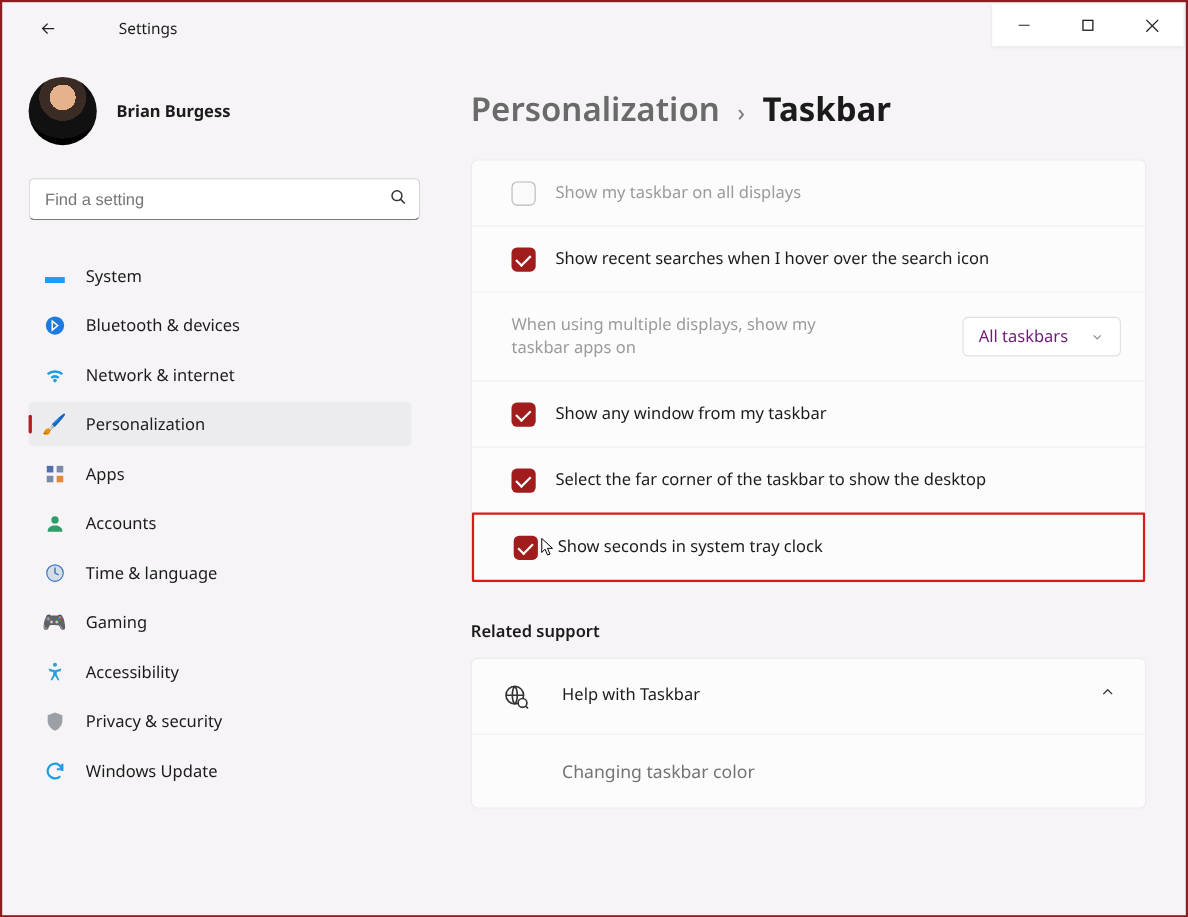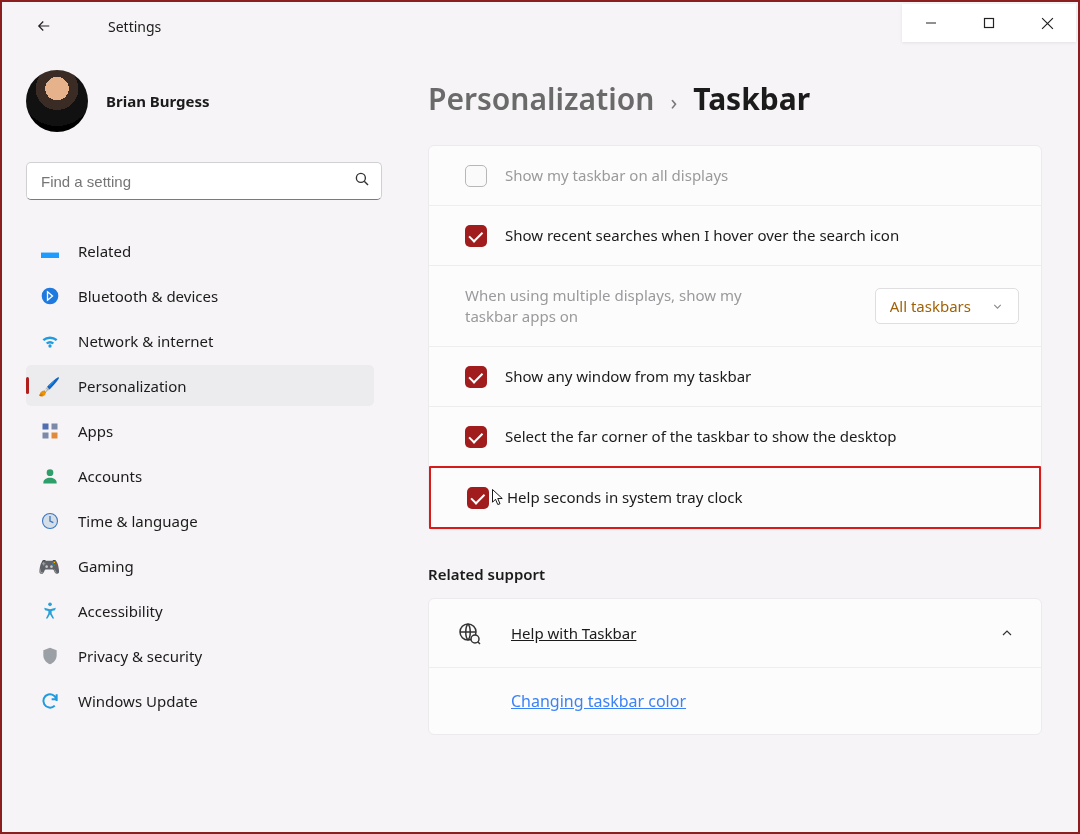--- a/index.html
+++ b/index.html
@@ -90,33 +90,33 @@
   }
   .chk.unchecked{border:1.5px solid #b7b7ba;background:#fafafa;}
   .chk.checked{background:#a11c1c;}
   .chk.checked::after{
     content:"";width:11px;height:6px;border:2px solid #fff;border-top:none;border-right:none;
     transform: rotate(-45deg) translate(0,-1px);
   }
   .select{
     display:flex;align-items:center;gap:20px;
     border:1px solid #dfdfe2;border-radius:5px;background:#fff;
-    padding:7px 14px;color:#a16207;font-size:15px;cursor:pointer;
+    padding:7px 14px;color:#701a75;font-size:15px;cursor:pointer;
   }
   .highlight{border:2.5px solid #d71b1b;border-radius:1px;}
   .cursor{
     position:absolute;left:60px;top:20px;width:15px;height:18px;pointer-events:none;
   }
   
   .rel-title{font-size:15px;font-weight:600;margin-bottom:14px;}
   .rel-card{background:#fcfcfc;border:1px solid #eceaed;border-radius:6px;}
-  .rel-row{display:flex;align-items:center;padding:22px 26px;border-top:1px solid #eee;text-decoration:underline;}
+  .rel-row{display:flex;align-items:flex-start;padding:22px 26px;border-top:1px solid #eee;}
   .rel-row:first-child{border-top:none;}
   .rel-icon{width:28px;display:flex;justify-content:center;margin-right:28px;color:#333;}
-  .rel-row.link{padding-left:82px;color:#3b82f6;cursor:pointer;}
+  .rel-row.link{padding-left:82px;color:#737373;cursor:pointer;}
 </style>
 </head>
 <body>
 
 <div class="titlebar">
   <button class="back-btn">
     <svg width="18" height="18" viewBox="0 0 24 24" fill="none" stroke="#222" stroke-width="1.6">
         <path d="M19 12H5M11 6l-6 6 6 6"></path>
       </svg>
   </button>
@@ -154,21 +154,21 @@
         <svg width="18" height="18" viewBox="0 0 24 24" fill="none" stroke="#333" stroke-width="1.8">
             <circle cx="10.5" cy="10.5" r="6"></circle>
             <path d="M20 20l-5-5"></path>
           </svg>
       </span>
     </div>
 
     <ul class="nav">
       <li class="nav-item">
         <span class="nav-icon" style="color:#1e9bff">▬</span>
-        <span>Related</span>
+        <span>System</span>
       </li>
       <li class="nav-item">
         <span class="nav-icon">
           <svg width="20" height="20" viewBox="0 0 24 24">
               <circle cx="12" cy="12" r="10" fill="#1f7ae0"></circle>
               <path d="M9 7l6 5-6 5V7l6 5-6 5" stroke="#fff" stroke-width="1.6" fill="none"></path>
             </svg>
         </span>
         <span>Bluetooth &amp; devices</span>
       </li>
@@ -274,21 +274,21 @@
       <div class="row">
         <span class="chk checked"></span>
         <span class="text">Show any window from my taskbar</span>
       </div>
       <div class="row">
         <span class="chk checked"></span>
         <span class="text">Select the far corner of the taskbar to show the desktop</span>
       </div>
       <div class="row highlight" style="position:relative;">
         <span class="chk checked"></span>
-        <span class="text">Help seconds in system tray clock</span>
+        <span class="text">Show seconds in system tray clock</span>
         <svg class="cursor" viewBox="0 0 20 24">
             <path d="M2 2l0 17 4-4 3 7 3-1-3-7 6 0z" fill="#fff" stroke="#000" stroke-width="1.2"></path>
           </svg>
       </div>
     </div>
 
     <div class="rel-title">Related support</div>
     <div class="rel-card">
       <div class="rel-row">
         <span class="rel-icon">

